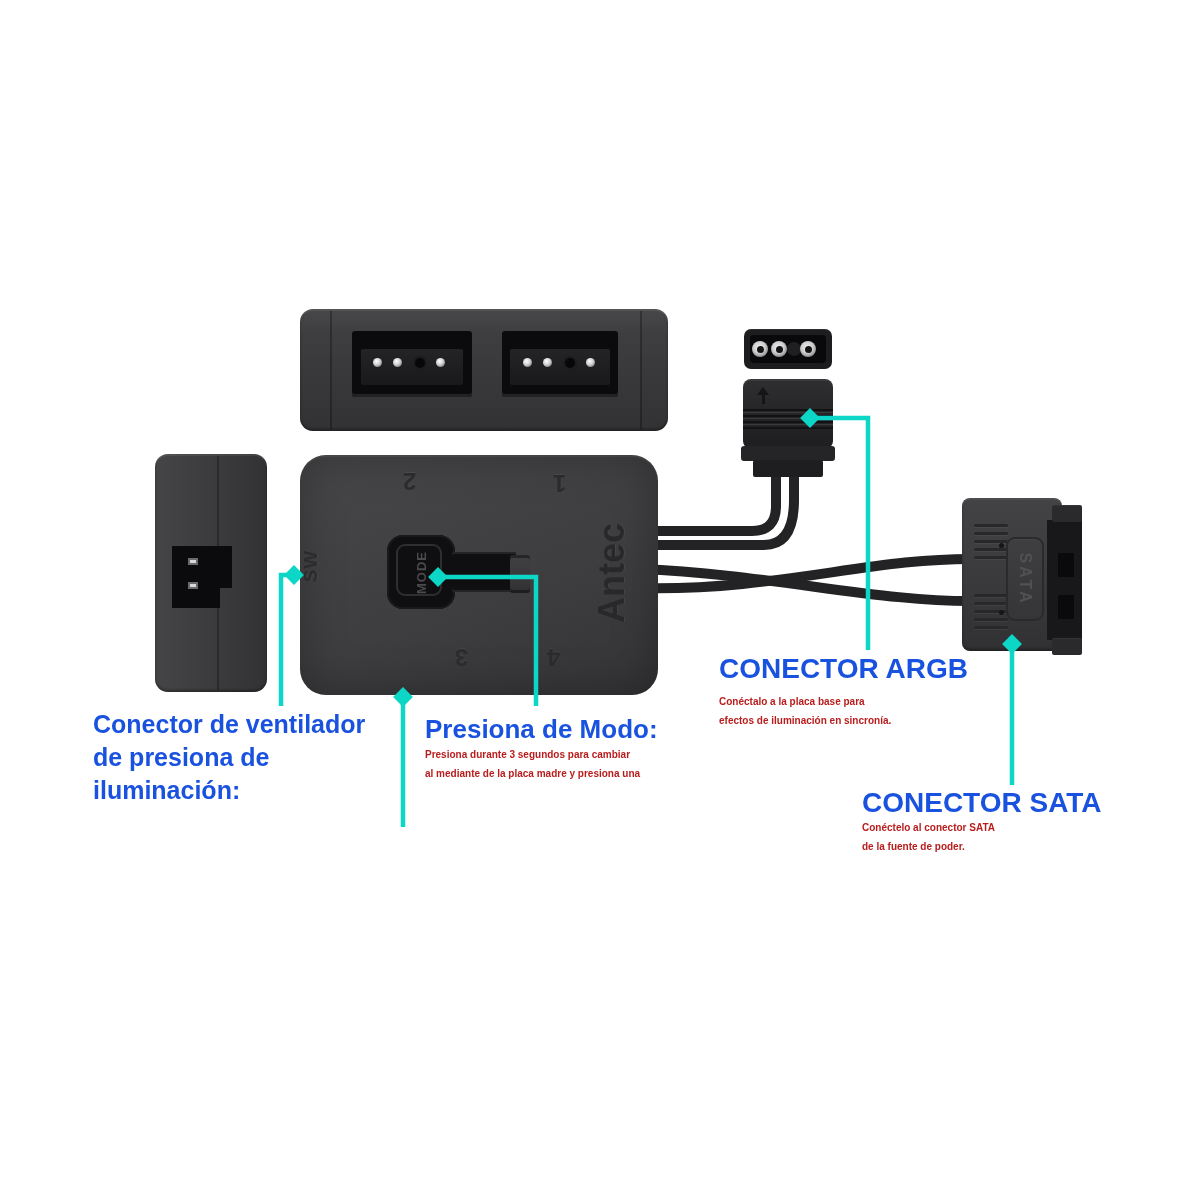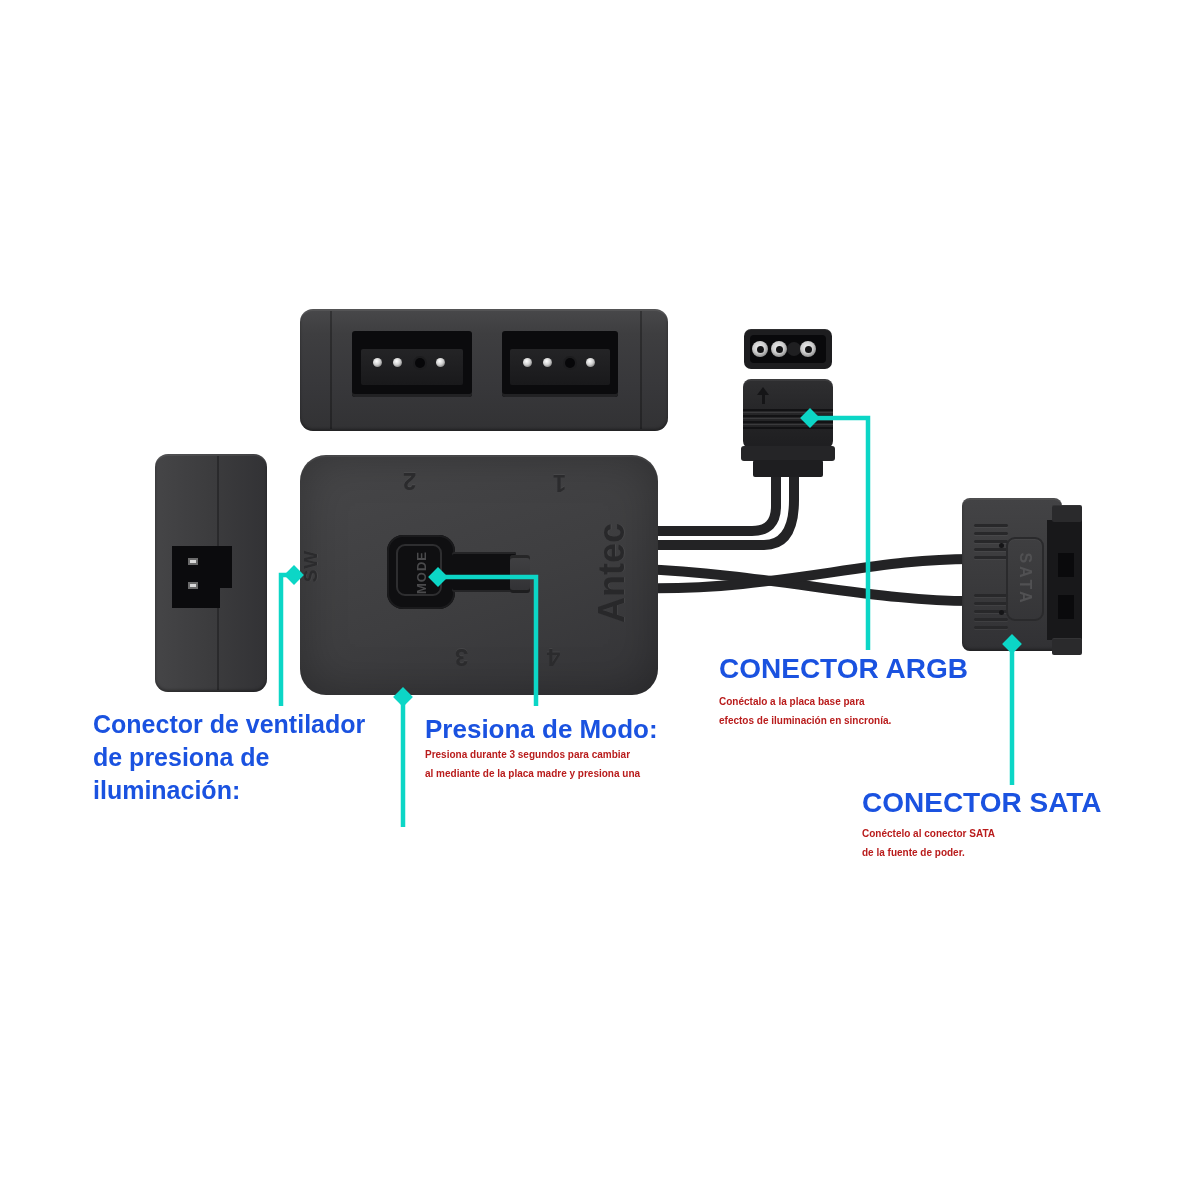--- a/index.html
+++ b/index.html
@@ -239,19 +239,19 @@
   <div class="blk center t-argb" style="left:719px;top:653px;width:300px;z-index:4">
     <div class="callout-title">CONECTOR ARGB</div>
     <div class="callout-body" style="margin-top:8px;">
       <div>Conéctalo a la placa base para</div>
       <div>efectos de iluminación en sincronía.</div>
     </div>
   </div>
 
   <div class="blk center t-sata" style="left:862px;top:787px;width:300px;z-index:4">
     <div class="callout-title">CONECTOR SATA</div>
-    <div class="callout-body" style="margin-top:6px;">
+    <div class="callout-body" style="">
       <div>Conéctelo al conector SATA</div>
       <div>de la fuente de poder.</div>
     </div>
   </div>
 
 </div>
 
 </body></html>

